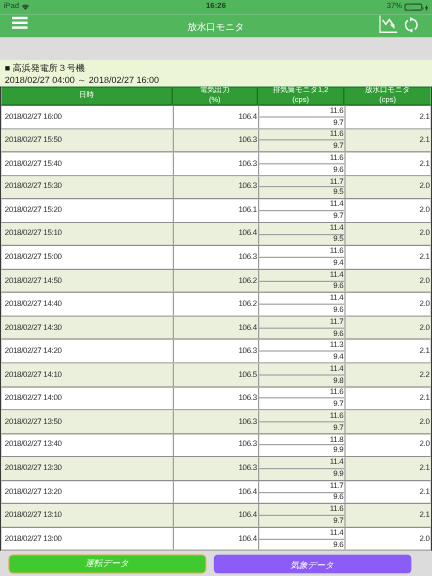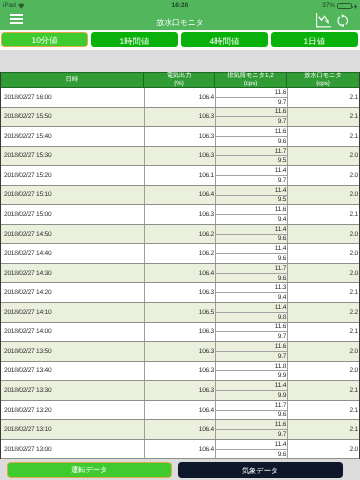--- a/index.html
+++ b/index.html
@@ -80,23 +80,23 @@
   .c-date { padding-left: 3px; }
   .c-num { justify-content: flex-end; padding-right: 1px; border-left: 1px solid #9d9d9d; }
   .c-dual { flex-direction: column; border-left: 1px solid #9d9d9d; }
   .c-dual > div { flex: 1 1 0; width: 100%; display: flex; align-items: center; justify-content: flex-end;
                   padding-right: 0.8px; font-size: 6.6px; letter-spacing: -0.25px; }
   .c-dual > div:first-child { border-bottom: 1px solid #a2a2a2; }
 
   
   .bottombar {
     position: absolute; left: 0; bottom: 0; width: 360px; height: 21px;
-    background: #dcdcdc; display: flex; gap: 6px; padding: 2.6px 17.5px 2.5px 6.7px; align-items: flex-start;
-  }
-  .btmbtn { flex: 1; height: 16px; border-radius: 4px; background: #0f172a; color: #fff;
+    background: #dcdcdc; display: flex; gap: 6px; padding: 2.6px 17.5px 2.5px 6.7px; align-items: flex-start; font-style: italic;
+  }
+  .btmbtn { flex: 1; height: 16px; border-radius: 4px; background: #8b5cf6; color: #fff;
             font-size: 7.2px; line-height: 16px; text-align: center; border: 1px solid transparent;}
   .btmbtn.sel { background: #3fcb2f; border: 1.5px solid #dda845; line-height: 13px; }
 </style>
 </head>
 <body>
 
 <div class="app">
 
   <div class="statusbar">
     <div class="sb-left">
@@ -135,27 +135,25 @@
       </svg>
       <svg width="13.5" height="13.5" viewBox="0 0 27 27">
         <path d="M13.5 4 A9.5 9.5 0 0 1 19.3 21" stroke="#f2faf0" stroke-width="2.5" fill="none" stroke-linecap="butt"></path>
         <path d="M13.5 23 A9.5 9.5 0 0 1 7.7 6" stroke="#f2faf0" stroke-width="2.5" fill="none" stroke-linecap="butt"></path>
         <path d="M11.4 0.3 L17.8 4 L11.4 7.7 Z" fill="#f2faf0"></path>
         <path d="M15.6 26.7 L9.2 23 L15.6 19.3 Z" fill="#f2faf0"></path>
       </svg>
     </div>
   </div>
 
-  <div class="tabs">
-      <div class="tab sel">10分値</div>
-      <div class="tab">1時間値</div>
-      <div class="tab">4時間値</div>
-      <div class="tab">1日値</div>
-    </div>
-
+
+  <div class="subhead">
+    <div>■ 高浜発電所３号機</div>
+    <div>2018/02/27 04:00 ～ 2018/02/27 16:00</div>
+  </div>
 
   <div class="tablewrap">
     <div class="thead">
         <div class="th" style="width: 143px;">
           <div>日時</div>
         </div>
         <div class="th" style="width: 71px;">
           <div>電気出力</div>
           <div>(%)</div>
         </div>

